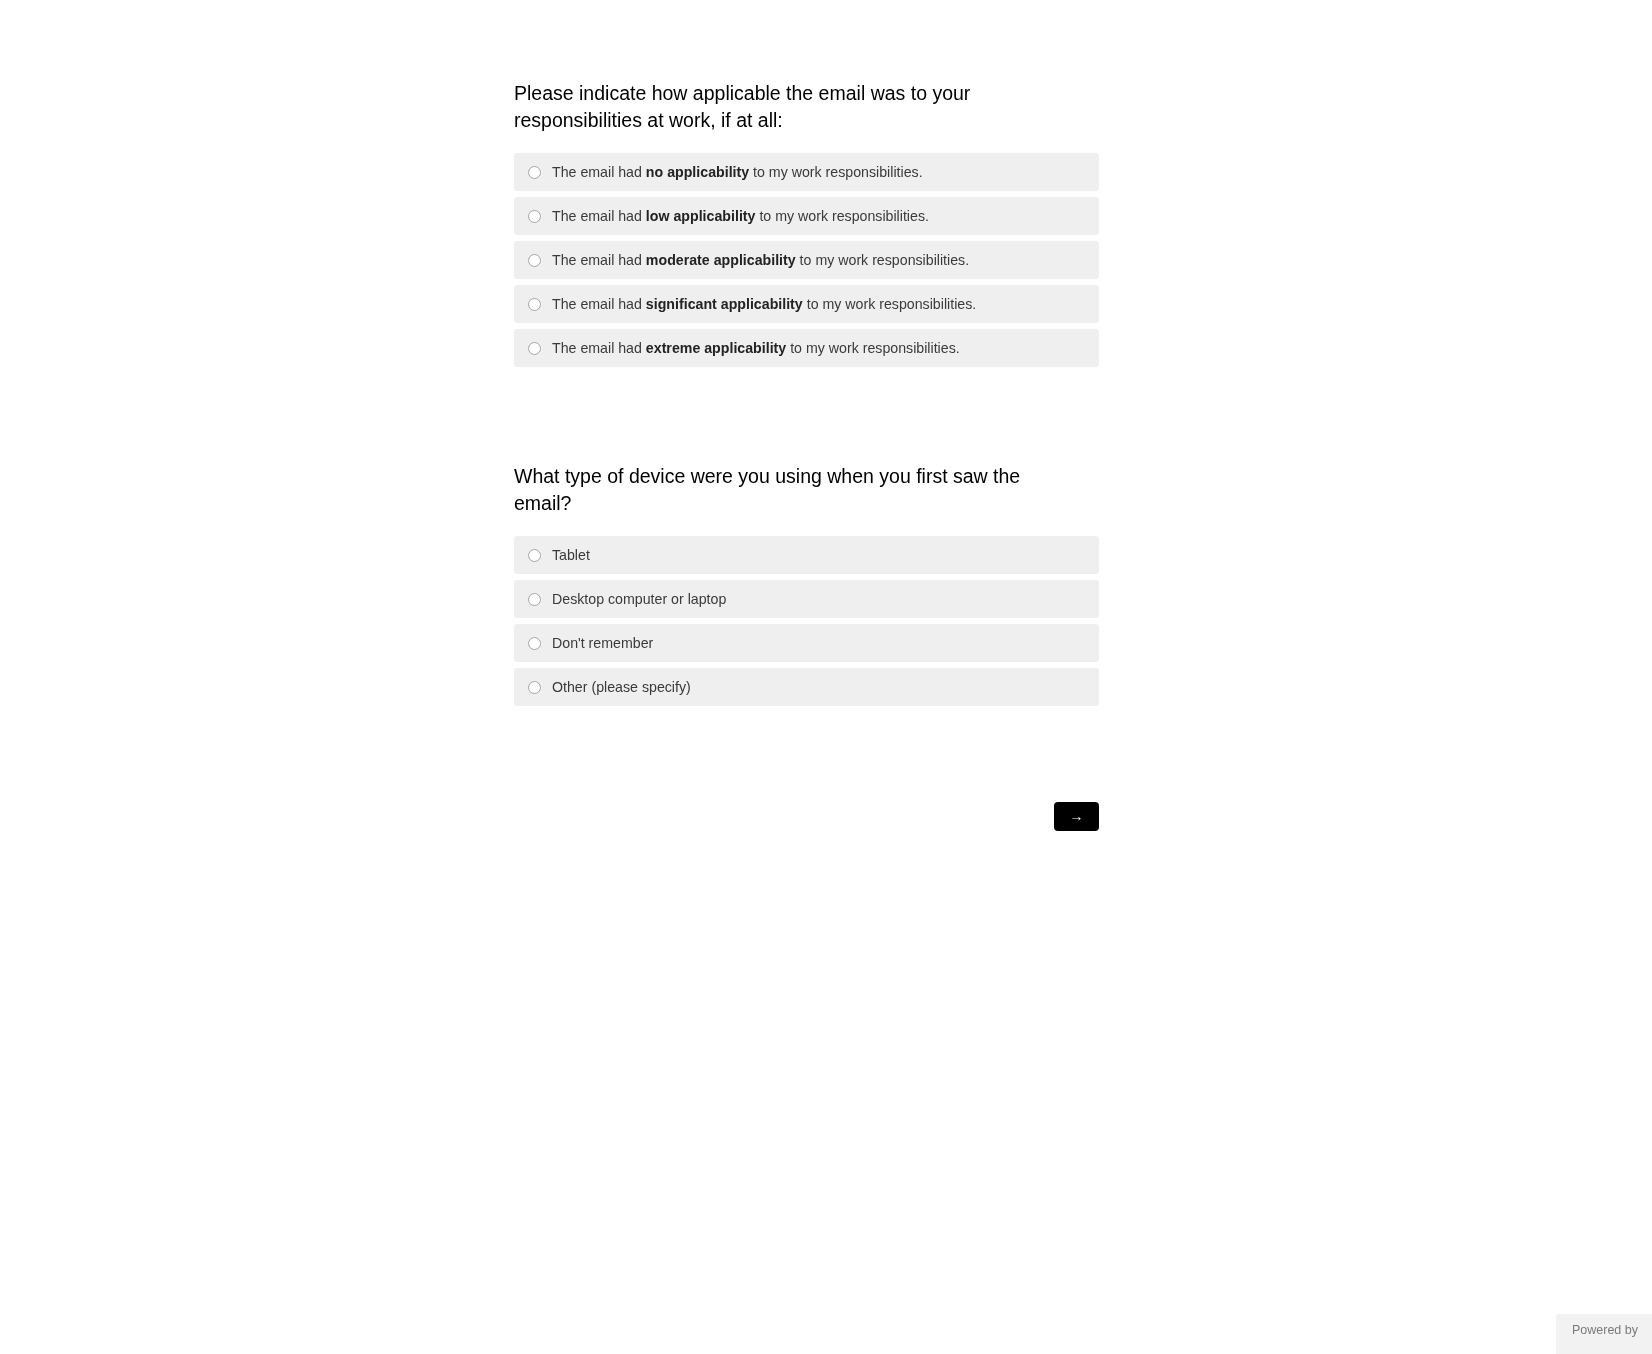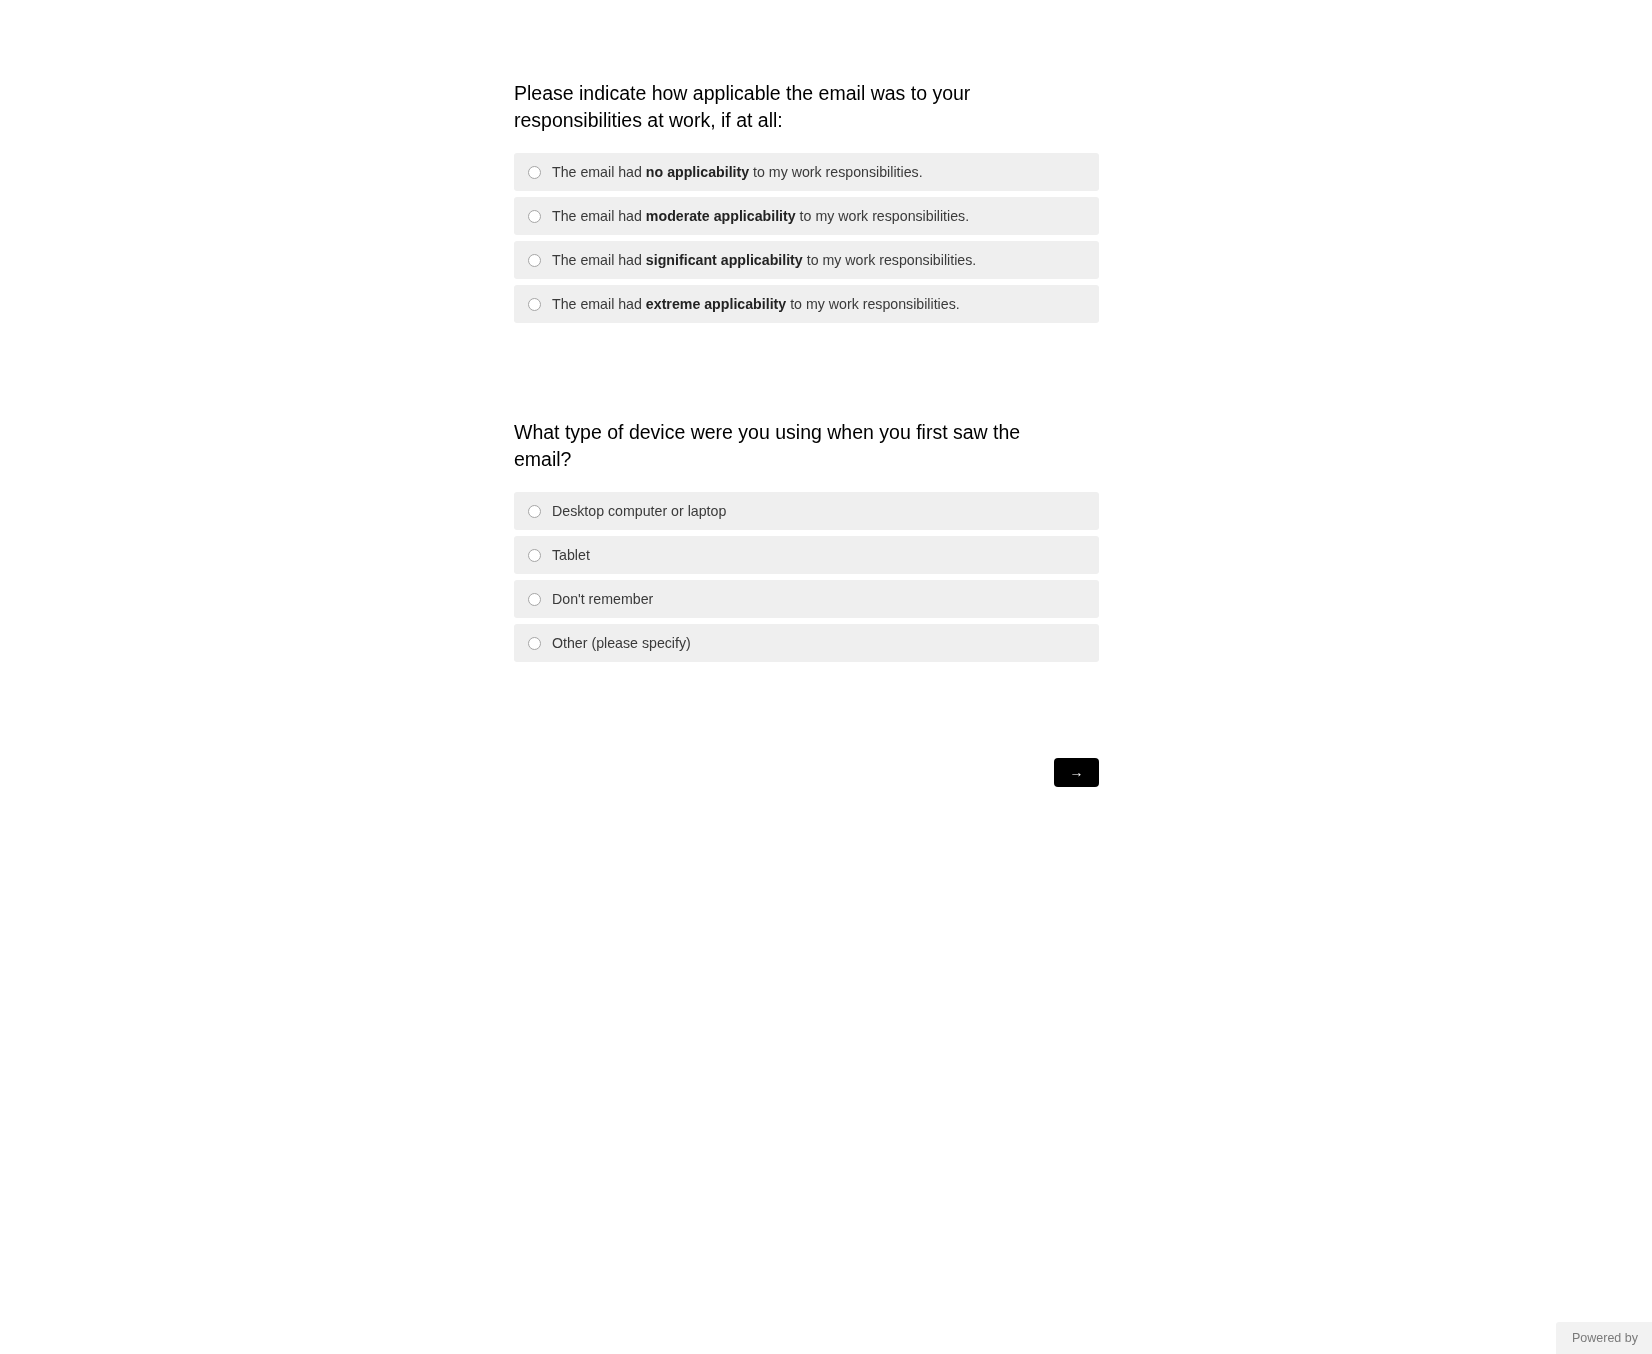--- a/index.html
+++ b/index.html
@@ -145,21 +145,21 @@
   }
 
   
   .powered-by {
     position: absolute;
     right: 0;
     bottom: 0;
     background: #f2f2f2;
     color: #7a7a7a;
     font-size: 12.5px;
-    padding: 9px 14px 9px 16px;
+    padding: 9px 14px 17px 16px;
     border-top-left-radius: 3px;
     white-space: nowrap;
   }
 </style>
 </head>
 <body>
 
 <div class="page">
 
   <div class="form-wrap">
@@ -167,20 +167,24 @@
 
     <div class="question-block">
       <h2 class="question-title">Please indicate how applicable the email was to your responsibilities at work, if at all:</h2>
       <div class="options">
 
         <div class="option-row">
           <span class="radio"></span>
           <span class="option-label"><span>The email had </span><b>no applicability</b><span> to my work responsibilities.</span></span>
         </div>
 
+        <div class="option-row">
+          <span class="radio"></span>
+          <span class="option-label"><span>The email had </span><b>low applicability</b><span> to my work responsibilities.</span></span>
+        </div>
 
         <div class="option-row">
           <span class="radio"></span>
           <span class="option-label"><span>The email had </span><b>moderate applicability</b><span> to my work responsibilities.</span></span>
         </div>
 
         <div class="option-row">
           <span class="radio"></span>
           <span class="option-label"><span>The email had </span><b>significant applicability</b><span> to my work responsibilities.</span></span>
         </div>
@@ -192,26 +196,26 @@
 
       </div>
     </div>
 
     <div class="question-block">
       <h2 class="question-title">What type of device were you using when you first saw the email?</h2>
       <div class="options">
 
         <div class="option-row">
           <span class="radio"></span>
+          <span class="option-label">Tablet</span>
+        </div>
+
+        <div class="option-row">
+          <span class="radio"></span>
           <span class="option-label">Desktop computer or laptop</span>
-        </div>
-
-        <div class="option-row">
-          <span class="radio"></span>
-          <span class="option-label">Tablet</span>
         </div>
 
 
         <div class="option-row">
           <span class="radio"></span>
           <span class="option-label">Don't remember</span>
         </div>
 
         <div class="option-row">
           <span class="radio"></span>

